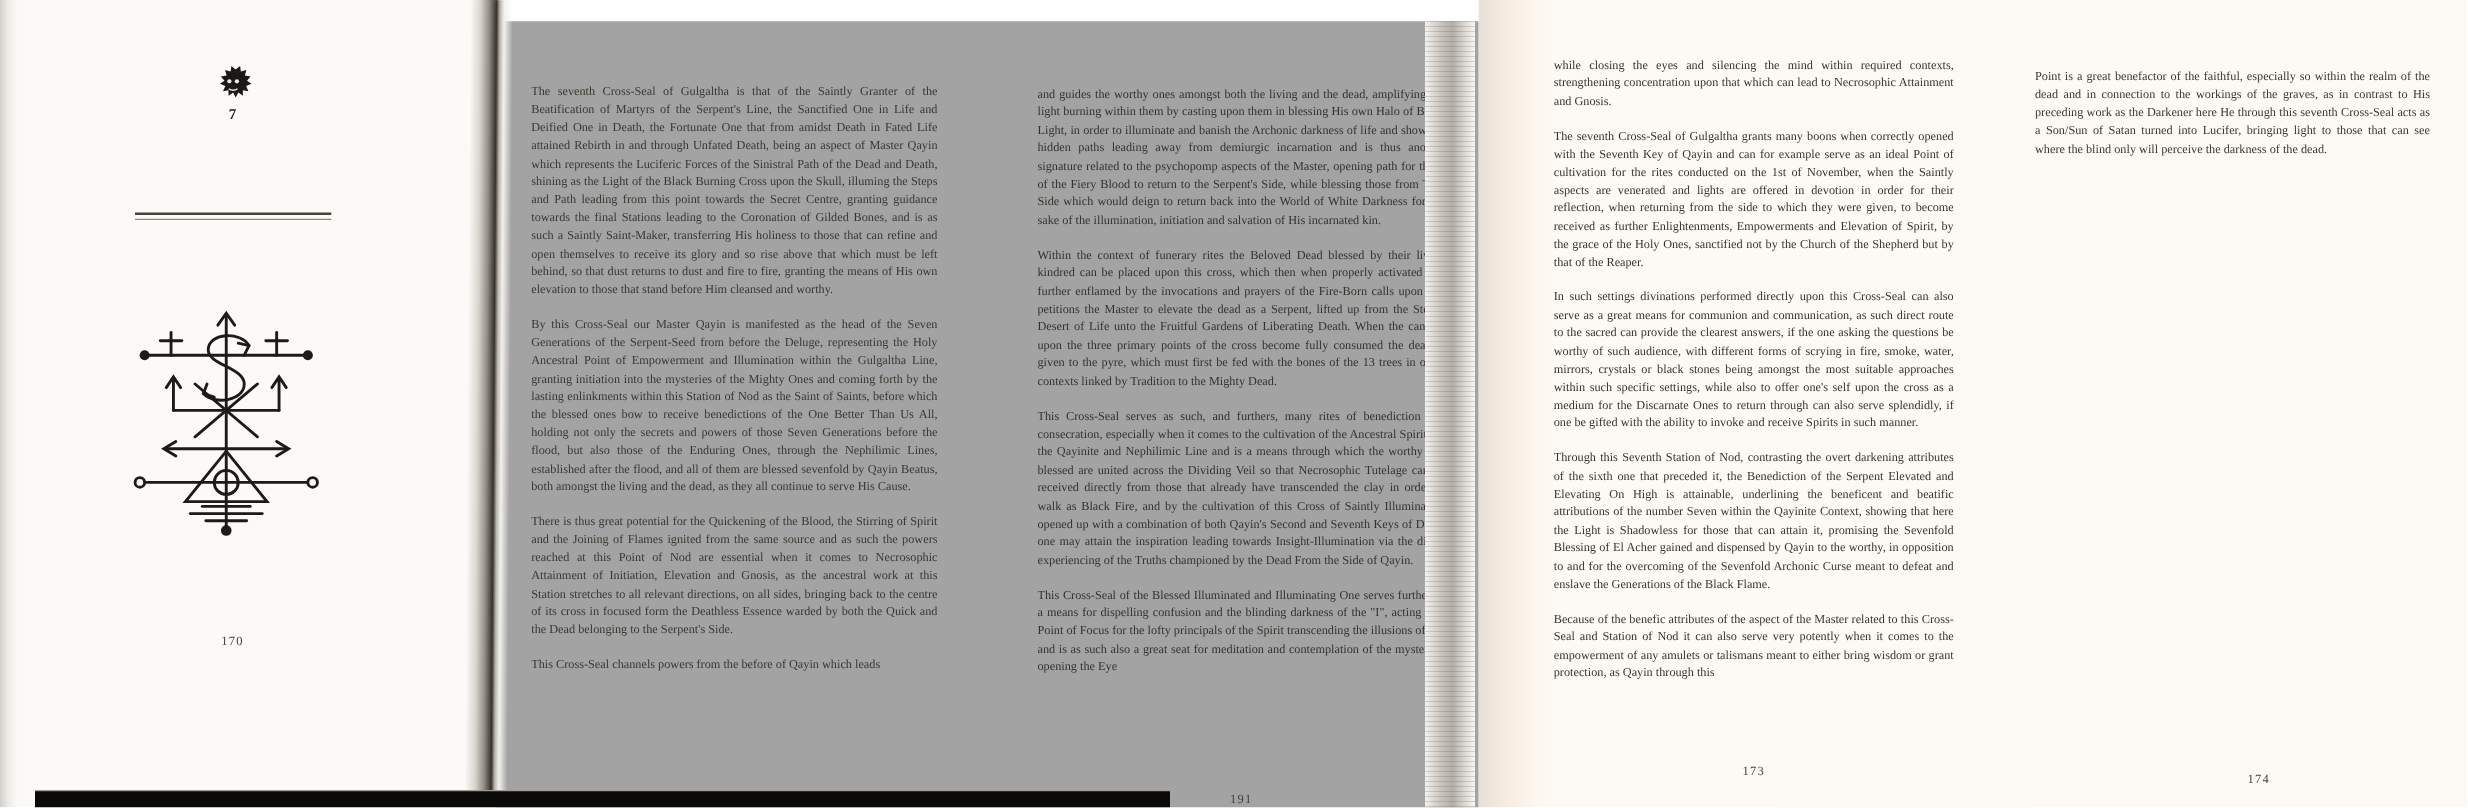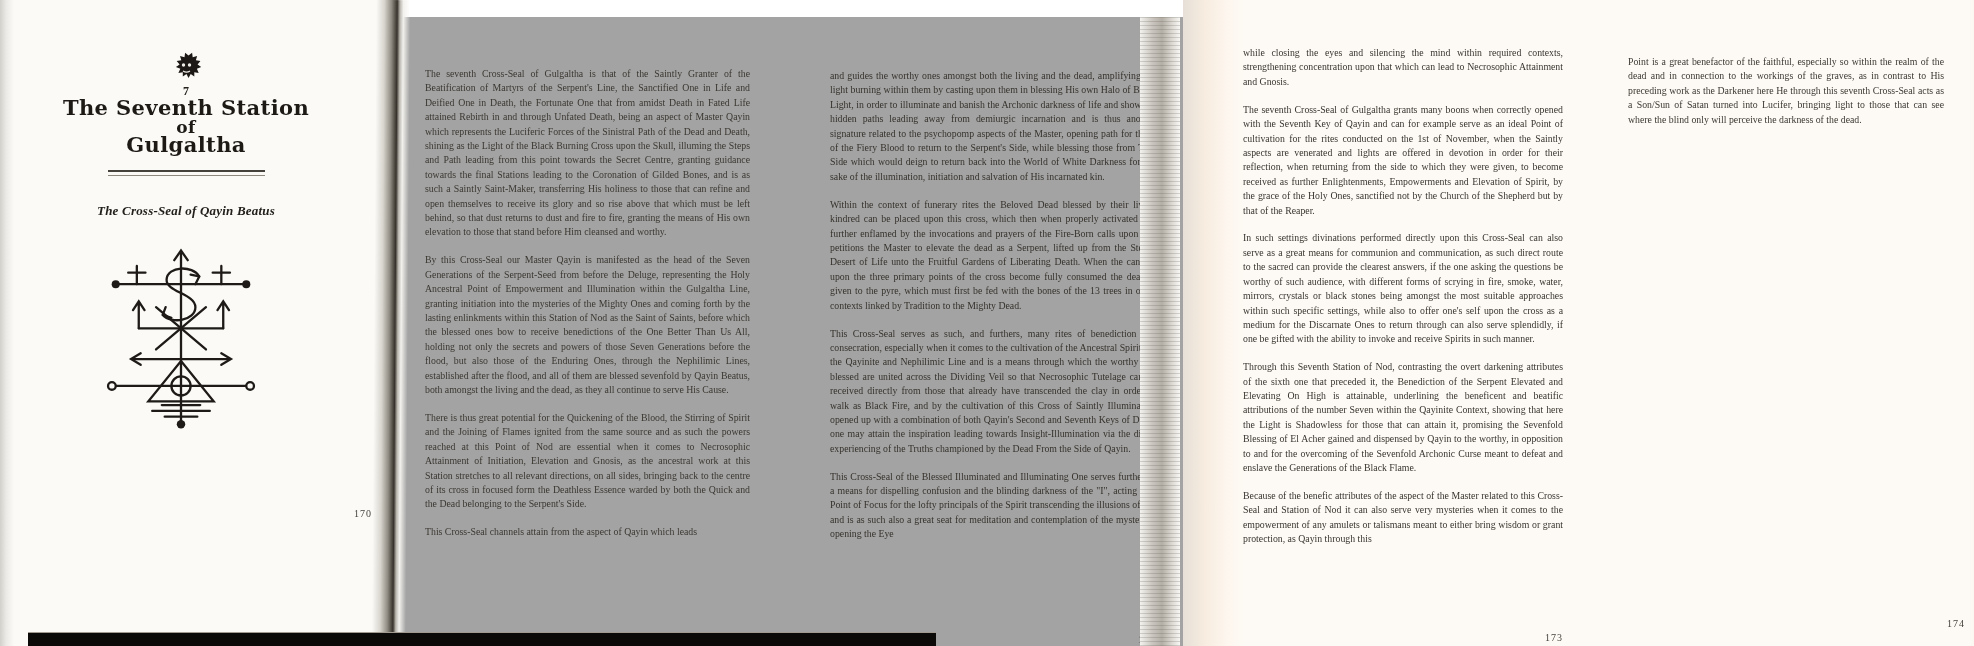--- a/index.html
+++ b/index.html
@@ -15,21 +15,21 @@
                font-size:12px;font-weight:bold;color:#24211d;}
   .title{position:absolute;left:0;top:99px;width:372px;text-align:center;
          font-family:"DejaVu Serif","Liberation Serif",serif;font-weight:bold;color:#1d1a16;
          font-size:21px;line-height:18.5px;letter-spacing:.4px;}
   .title .t-of{font-size:17px;}
   .rule2{position:absolute;left:108px;top:170px;width:157px;height:3px;
          border-top:2px solid #45423c;border-bottom:1px solid #8d897f;}
   .subtitle{position:absolute;left:0;top:203px;width:372px;text-align:center;
             font-style:italic;font-weight:bold;font-size:13px;color:#24211c;letter-spacing:.2px;}
   .sigil{position:absolute;left:103px;top:240px;width:156px;height:192px;}
-  .pagenum{position:absolute;font-size:10px;color:#46423b;letter-spacing:1px;text-align:right;}
+  .pagenum{position:absolute;font-size:10px;color:#46423b;letter-spacing:1px;text-align:center;}
   .pn-170{left:0;top:508px;width:372px;}
   
   .gutter-a{position:absolute;left:374px;top:0;width:34px;height:642px;z-index:5;
             background:linear-gradient(to right,rgba(255,255,255,0),#d8d5ce 24%,#918d84 45%,
                        #514d45 57%,#37332c 62%,#b8b5ad 70%,#f2f1ed 80%,rgba(255,255,255,0));
             transform:rotate(.4deg);}
   
   .photo-b{left:397px;width:786px;background:#a3a3a3;margin-top:17px;}
   .col{position:absolute;text-align:justify;overflow:hidden;
        font-size:9.8px;line-height:14.4px;color:#3b3731;}
@@ -43,21 +43,21 @@
   .fore-edge::after{content:"";position:absolute;inset:0;
              background:repeating-linear-gradient(to bottom,rgba(88,83,75,.22) 0 1px,rgba(255,255,255,0) 1px 4px);}
   
   .photo-c{left:1183px;width:791px;background:#fdfaf5;padding-left:32px;}
   .band-left-c{position:absolute;left:0;top:0;width:62px;height:646px;
                background:linear-gradient(to right,#e6e0d8,#f7ecdf 35%,#fdf6ee 70%,rgba(255,255,255,0));}
   .band-right-c{position:absolute;right:0;top:0;width:36px;height:646px;
                 background:linear-gradient(to left,#ecdccc,#f7ecdf 45%,rgba(255,255,255,0));}
   .col-173{left:60px;top:46px;width:320px;height:578px;color:#38342e;}
   .col-174{left:445px;top:55px;width:316px;height:540px;color:#3b3731;}
-  .pn-173{left:60px;top:632px;width:320px;}
+  .pn-173{left:60px;top:612px;width:320px;}
   .pn-174{left:466px;top:618px;width:316px;}
   
   .black-bar{position:absolute;left:28px;top:632px;width:908px;height:14px;z-index:6;
              background:#0b0a08;border-top:1.5px solid #a19b91;}
 </style>
 </head>
 <body>
 
 <div class="canvas">
 
@@ -66,29 +66,23 @@
 
     <svg class="ornament" viewBox="0 0 37 33" xmlns="http://www.w3.org/2000/svg">
       <path fill="#1b1815" d="M18.5 1l2 4.5 3.6-2.7.6 4.4 4.4-1.2-1.2 4.3 4.5.8-2.8 3.4 3.6 2.5-4.3 1.8 1.8 4.2-4.4-.8v4.4l-3.6-2.6-2.2 3.9-2-3.9-3.7 2.6v-4.4l-4.4.8 1.9-4.2-4.4-1.8 3.7-2.5-2.9-3.4 4.6-.8-1.3-4.3 4.5 1.2.6-4.4 3.4 2.7z"></path>
       <circle cx="15.5" cy="15" r="1.7" fill="#efede8"></circle>
       <circle cx="21.5" cy="15" r="1.7" fill="#efede8"></circle>
       <path d="M15 21c2.3 1.6 4.7 1.6 7 0" stroke="#efede8" stroke-width="1.2" fill="none"></path>
     </svg>
 
     <div class="chapter-num">7</div>
 
-    <div class="title">
-      <div>The Seventh Station</div>
-      <div class="t-of">of</div>
-      <div>Gulgaltha</div>
-    </div>
 
     <div class="rule2"></div>
 
-    <div class="subtitle">The Cross-Seal of Qayin Beatus</div>
 
     <svg class="sigil" viewBox="0 0 160 200" xmlns="http://www.w3.org/2000/svg" fill="none" stroke="#1d1a17" stroke-width="2.4" stroke-linecap="round">
 
       <line x1="80" y1="14" x2="80" y2="188"></line>
       <path d="M73 21 L80 11 L87 21"></path>
 
       <path d="M99 38 C92 26 66 27 65 41 C64 54 95 56 95 70 C95 84 70 88 61 78"></path>
       <path d="M99 38 L90 36 M99 38 L95 46"></path>
       <path d="M61 78 L70 81 M61 78 L64 70"></path>
 
@@ -126,41 +120,41 @@
     </svg>
 
     <div class="pagenum pn-170">170</div>
   </section>
 
   <section class="photo photo-b">
     <div class="col col-171">
       <p>The seventh Cross-Seal of Gulgaltha is that of the Saintly Granter of the Beatification of Martyrs of the Serpent's Line, the Sanctified One in Life and Deified One in Death, the Fortunate One that from amidst Death in Fated Life attained Rebirth in and through Unfated Death, being an aspect of Master Qayin which represents the Luciferic Forces of the Sinistral Path of the Dead and Death, shining as the Light of the Black Burning Cross upon the Skull, illuming the Steps and Path leading from this point towards the Secret Centre, granting guidance towards the final Stations leading to the Coronation of Gilded Bones, and is as such a Saintly Saint-Maker, transferring His holiness to those that can refine and open themselves to receive its glory and so rise above that which must be left behind, so that dust returns to dust and fire to fire, granting the means of His own elevation to those that stand before Him cleansed and worthy.</p>
       <p>By this Cross-Seal our Master Qayin is manifested as the head of the Seven Generations of the Serpent-Seed from before the Deluge, representing the Holy Ancestral Point of Empowerment and Illumination within the Gulgaltha Line, granting initiation into the mysteries of the Mighty Ones and coming forth by the lasting enlinkments within this Station of Nod as the Saint of Saints, before which the blessed ones bow to receive benedictions of the One Better Than Us All, holding not only the secrets and powers of those Seven Generations before the flood, but also those of the Enduring Ones, through the Nephilimic Lines, established after the flood, and all of them are blessed sevenfold by Qayin Beatus, both amongst the living and the dead, as they all continue to serve His Cause.</p>
       <p>There is thus great potential for the Quickening of the Blood, the Stirring of Spirit and the Joining of Flames ignited from the same source and as such the powers reached at this Point of Nod are essential when it comes to Necrosophic Attainment of Initiation, Elevation and Gnosis, as the ancestral work at this Station stretches to all relevant directions, on all sides, bringing back to the centre of its cross in focused form the Deathless Essence warded by both the Quick and the Dead belonging to the Serpent's Side.</p>
-      <p>This Cross-Seal channels attain from the aspect of Qayin which leads</p>
+      <p>This Cross-Seal channels powers from the before of Qayin which leads</p>
     </div>
     <div class="col col-172">
       <p>and guides the worthy ones amongst both the living and the dead, amplifying the light burning within them by casting upon them in blessing His own Halo of Black Light, in order to illuminate and banish the Archonic darkness of life and show the hidden paths leading away from demiurgic incarnation and is thus another signature related to the psychopomp aspects of the Master, opening path for those of the Fiery Blood to return to the Serpent's Side, while blessing those from That Side which would deign to return back into the World of White Darkness for the sake of the illumination, initiation and salvation of His incarnated kin.</p>
       <p>Within the context of funerary rites the Beloved Dead blessed by their living kindred can be placed upon this cross, which then when properly activated and further enflamed by the invocations and prayers of the Fire-Born calls upon and petitions the Master to elevate the dead as a Serpent, lifted up from the Sterile Desert of Life unto the Fruitful Gardens of Liberating Death. When the candles upon the three primary points of the cross become fully consumed the dead is given to the pyre, which must first be fed with the bones of the 13 trees in other contexts linked by Tradition to the Mighty Dead.</p>
       <p>This Cross-Seal serves as such, and furthers, many rites of benediction and consecration, especially when it comes to the cultivation of the Ancestral Spirits of the Qayinite and Nephilimic Line and is a means through which the worthy and blessed are united across the Dividing Veil so that Necrosophic Tutelage can be received directly from those that already have transcended the clay in order to walk as Black Fire, and by the cultivation of this Cross of Saintly Illumination opened up with a combination of both Qayin's Second and Seventh Keys of Death one may attain the inspiration leading towards Insight-Illumination via the direct experiencing of the Truths championed by the Dead From the Side of Qayin.</p>
       <p>This Cross-Seal of the Blessed Illuminated and Illuminating One serves further as a means for dispelling confusion and the blinding darkness of the "I", acting as a Point of Focus for the lofty principals of the Spirit transcending the illusions of life and is as such also a great seat for meditation and contemplation of the mysteries, opening the Eye</p>
     </div>
     <div class="pagenum pn-171">171</div>
     <div class="pagenum pn-172">191</div>
     <div class="fore-edge"></div>
   </section>
 
   <section class="photo photo-c">
     <div class="band-left-c"></div>
     <div class="col col-173">
       <p>while closing the eyes and silencing the mind within required contexts, strengthening concentration upon that which can lead to Necrosophic Attainment and Gnosis.</p>
       <p>The seventh Cross-Seal of Gulgaltha grants many boons when correctly opened with the Seventh Key of Qayin and can for example serve as an ideal Point of cultivation for the rites conducted on the 1st of November, when the Saintly aspects are venerated and lights are offered in devotion in order for their reflection, when returning from the side to which they were given, to become received as further Enlightenments, Empowerments and Elevation of Spirit, by the grace of the Holy Ones, sanctified not by the Church of the Shepherd but by that of the Reaper.</p>
       <p>In such settings divinations performed directly upon this Cross-Seal can also serve as a great means for communion and communication, as such direct route to the sacred can provide the clearest answers, if the one asking the questions be worthy of such audience, with different forms of scrying in fire, smoke, water, mirrors, crystals or black stones being amongst the most suitable approaches within such specific settings, while also to offer one's self upon the cross as a medium for the Discarnate Ones to return through can also serve splendidly, if one be gifted with the ability to invoke and receive Spirits in such manner.</p>
       <p>Through this Seventh Station of Nod, contrasting the overt darkening attributes of the sixth one that preceded it, the Benediction of the Serpent Elevated and Elevating On High is attainable, underlining the beneficent and beatific attributions of the number Seven within the Qayinite Context, showing that here the Light is Shadowless for those that can attain it, promising the Sevenfold Blessing of El Acher gained and dispensed by Qayin to the worthy, in opposition to and for the overcoming of the Sevenfold Archonic Curse meant to defeat and enslave the Generations of the Black Flame.</p>
-      <p>Because of the benefic attributes of the aspect of the Master related to this Cross-Seal and Station of Nod it can also serve very mysteries when it comes to the empowerment of any amulets or talismans meant to either bring wisdom or grant protection, as Qayin through this</p>
+      <p>Because of the benefic attributes of the aspect of the Master related to this Cross-Seal and Station of Nod it can also serve very potently when it comes to the empowerment of any amulets or talismans meant to either bring wisdom or grant protection, as Qayin through this</p>
     </div>
     <div class="col col-174">
       <p>Point is a great benefactor of the faithful, especially so within the realm of the dead and in connection to the workings of the graves, as in contrast to His preceding work as the Darkener here He through this seventh Cross-Seal acts as a Son/Sun of Satan turned into Lucifer, bringing light to those that can see where the blind only will perceive the darkness of the dead.</p>
     </div>
     <div class="pagenum pn-173">173</div>
     <div class="pagenum pn-174">174</div>
     <div class="band-right-c"></div>
   </section>
 
   <div class="gutter-a"></div>

